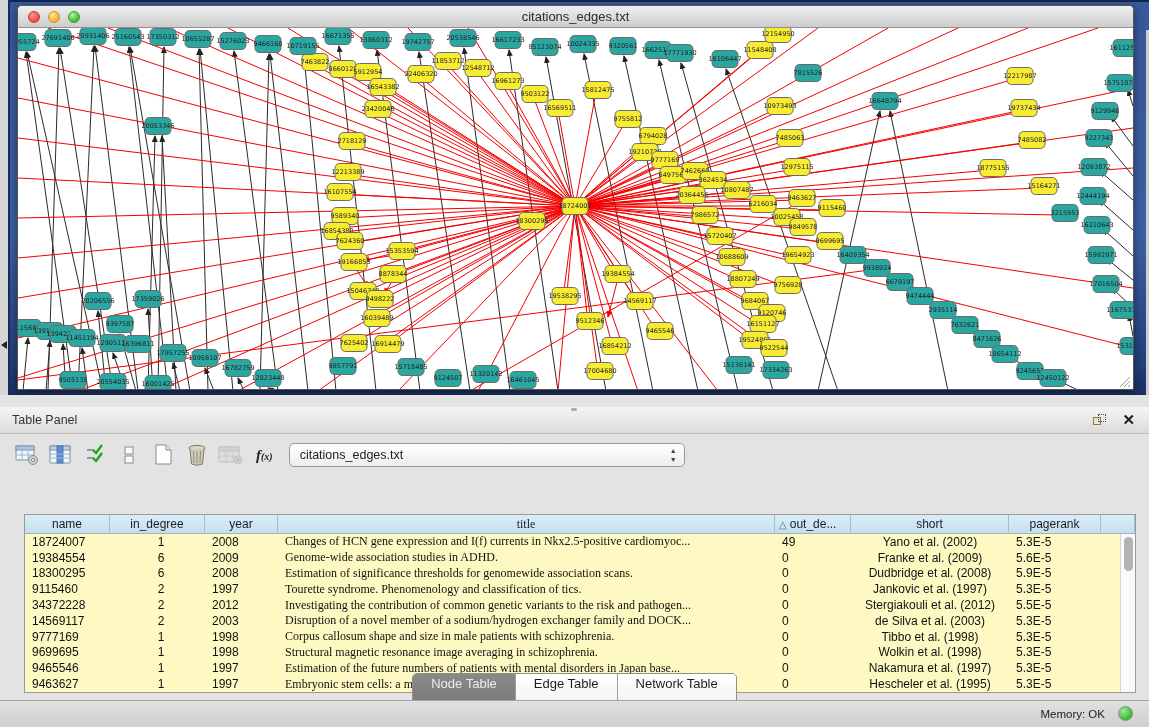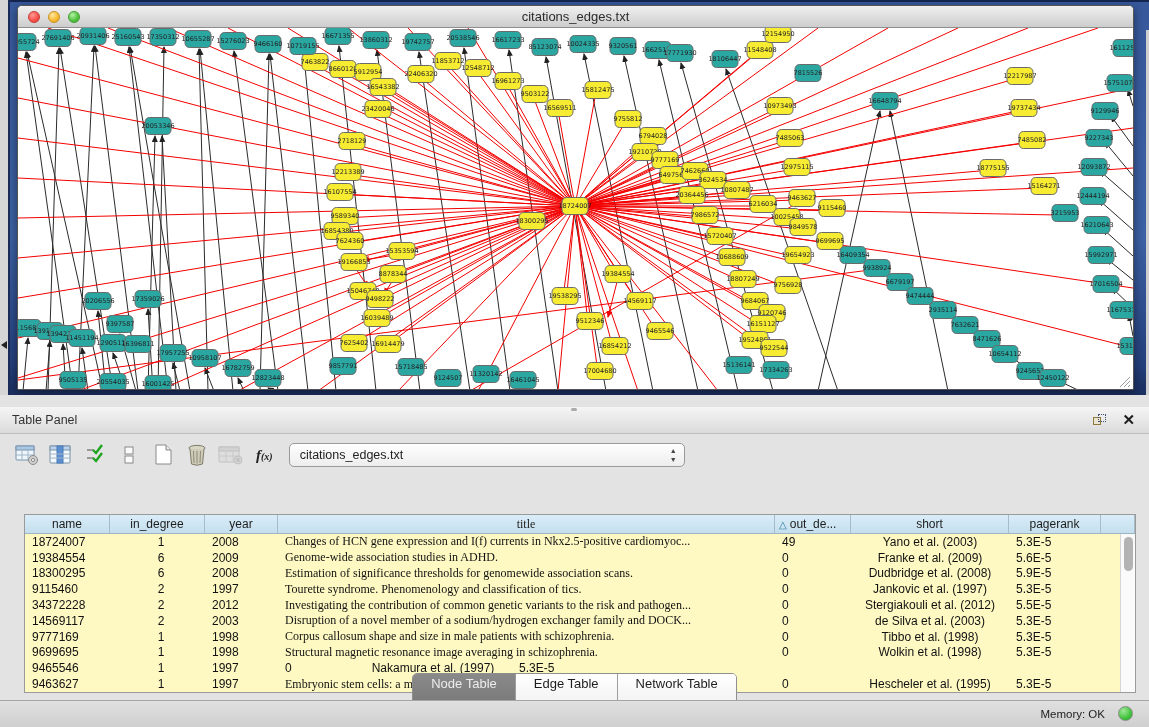--- a/index.html
+++ b/index.html
@@ -975,21 +975,21 @@
         </div>
         <div class="hc cf"></div>
       </div>
     <div id="tbl-body">
         <div class="trow">
           <div class="c0">18724007</div>
           <div class="c1">1</div>
           <div class="c2">2008</div>
           <div class="c3">Changes of HCN gene expression and I(f) currents in Nkx2.5-positive cardiomyoc...</div>
           <div class="c4">49</div>
-          <div class="c5">Yano et al. (2003)</div>
+          <div class="c5">Yano et al. (2002)</div>
           <div class="c6">5.3E-5</div>
         </div>
         <div class="trow">
           <div class="c0">19384554</div>
           <div class="c1">6</div>
           <div class="c2">2009</div>
           <div class="c3">Genome-wide association studies in ADHD.</div>
           <div class="c4">0</div>
           <div class="c5">Franke et al. (2009)</div>
           <div class="c6">5.6E-5</div>
@@ -1045,20 +1045,21 @@
           <div class="c2">1998</div>
           <div class="c3">Structural magnetic resonance image averaging in schizophrenia.</div>
           <div class="c4">0</div>
           <div class="c5">Wolkin et al. (1998)</div>
           <div class="c6">5.3E-5</div>
         </div>
         <div class="trow">
           <div class="c0">9465546</div>
           <div class="c1">1</div>
           <div class="c2">1997</div>
+          <div class="c3">Estimation of the future numbers of patients with mental disorders in Japan base...</div>
           <div class="c4">0</div>
           <div class="c5">Nakamura et al. (1997)</div>
           <div class="c6">5.3E-5</div>
         </div>
         <div class="trow">
           <div class="c0">9463627</div>
           <div class="c1">1</div>
           <div class="c2">1997</div>
           <div class="c3">Embryonic stem cells: a model to study structural and functional properties in car...</div>
           <div class="c4">0</div>

